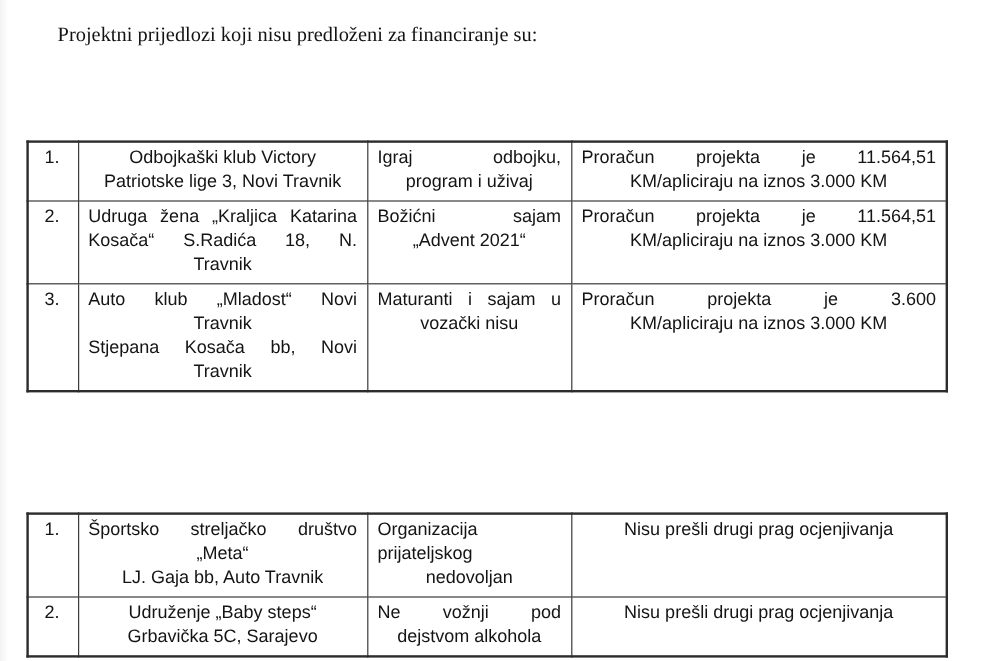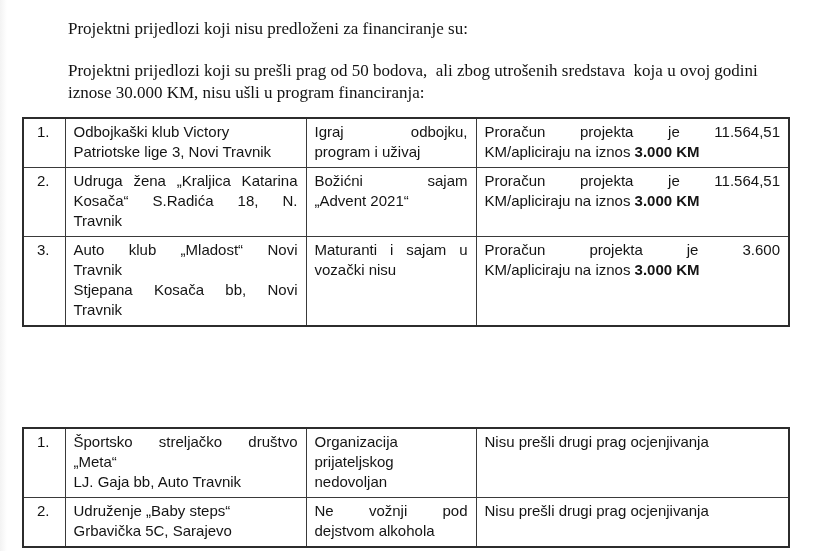--- a/index.html
+++ b/index.html
@@ -16,21 +16,20 @@
     color: #161616;
     background: linear-gradient(90deg, #f3f3f3 0px, #ffffff 7px);
   }
   .serif-text {
     position: absolute;
     font-family: "Liberation Serif", serif;
     font-size: 17px;
     line-height: 22px;
     color: #131313;
     white-space: pre-wrap;
-    margin-left: 20px;
   }
   #heading1 { left: 48px; top: 18px; width: 740px; }
   #paragraph1 { left: 48px; top: 60px; width: 742px; }
   #heading2 { left: 48px; top: 386px; width: 740px; }
 
   table.doc-table {
     position: absolute;
     left: 22px;
     width: 766px;
     border-collapse: collapse;
@@ -44,33 +43,31 @@
   .doc-table td {
     border: 1px solid #3a3a3a;
     vertical-align: top;
     padding: 3px 8px 5px 8px;
     font-family: "Liberation Sans", sans-serif;
     font-size: 15px;
     line-height: 20px;
     color: #141414;
   }
   .doc-table td.td-num { padding-left: 13px; }
-  .ln { text-align: left; }
+  .ln { text-align: center; }
   .ln.just { text-align: justify; text-align-last: justify; }
-  .bold { font-weight: 700; }
+  .bold { font-weight: 400; }
 </style>
 </head>
 <body>
 
 <div class="page">
 
   <div id="heading1" class="serif-text">Projektni prijedlozi koji nisu predloženi za financiranje su:</div>
 
-  <div id="paragraph1" class="serif-text">Projektni prijedlozi koji su prešli prag od 50 bodova,  ali zbog utrošenih sredstava  koja u ovoj godini
-iznose 30.000 KM, nisu ušli u program financiranja:</div>
 
   <table id="table-over-threshold" class="doc-table">
     <colgroup>
       <col style="width:42px">
       <col style="width:241px">
       <col style="width:170px">
       <col style="width:313px">
     </colgroup>
     <tbody>
         <tr>

